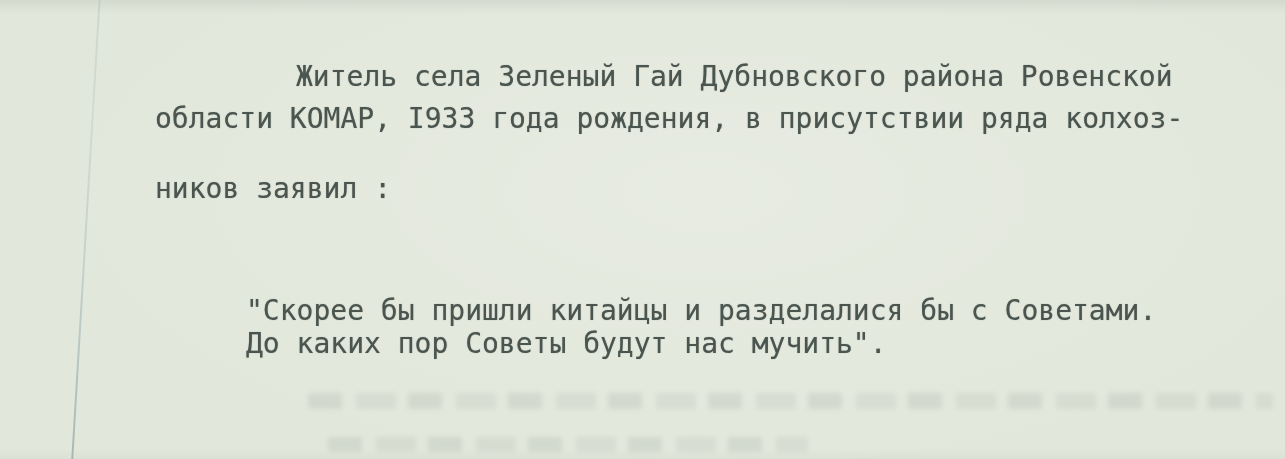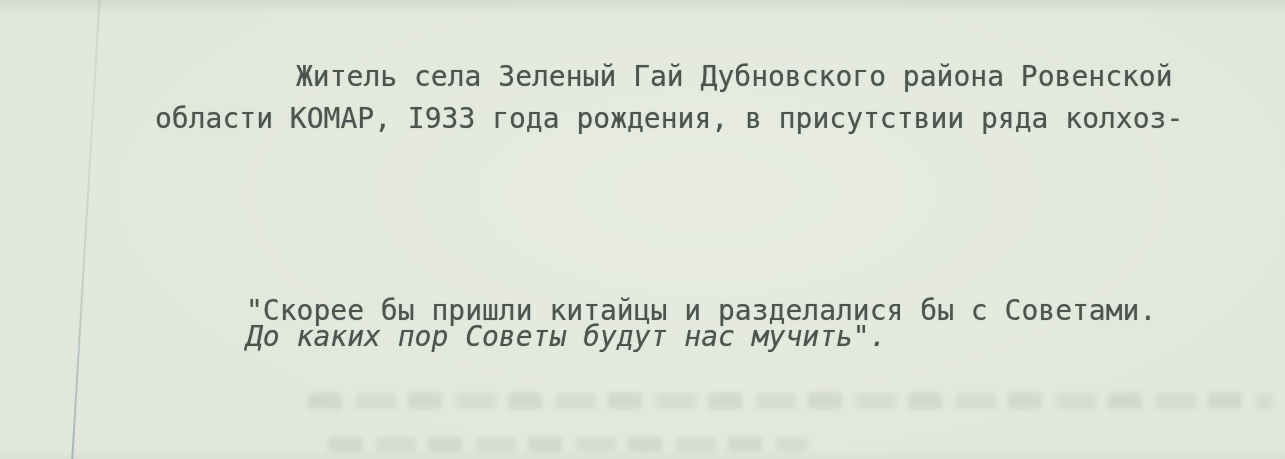--- a/index.html
+++ b/index.html
@@ -26,21 +26,21 @@
     letter-spacing: 0px;
     white-space: pre;
     color: var(--ink, #4b554f);
     text-shadow: 0 0 1px rgba(75,85,79,0.55);
     filter: blur(0.25px);
   }
   .para-l1 { left: 264px; top: 62px; margin-left: 32px; }
   .para-l2 { left: 155px; top: 104px; }
   .para-l3 { left: 155px; top: 174px; }
   .quote-l1 { left: 246px; top: 296px; }
-  .quote-l2 { left: 246px; top: 322px; font-style: italic; }
+  .quote-l2 { left: 246px; top: 329px; }
 
   .crease {
     position: absolute;
     top: -8px;
     left: 99px;
     width: 2px;
     height: 480px;
     transform: rotate(3.4deg);
     transform-origin: top center;
     background: linear-gradient(180deg,
@@ -69,20 +69,21 @@
 <body>
 
 <div class="page">
 
   <div class="crease"></div>
 
   <div class="tw-line para-l1">Житель села Зеленый Гай Дубновского района Ровенской</div>
 
   <div class="tw-line para-l2">области КОМАР, I933 года рождения, в присутствии ряда колхоз-</div>
 
+  <div class="tw-line para-l3">ников заявил :</div>
 
   <div class="tw-line quote-l1">"Скорее бы пришли китайцы и разделалися бы с Советами.</div>
 
   <div class="tw-line quote-l2">До каких пор Советы будут нас мучить".</div>
 
   <div class="bleed bleed-1"></div>
   <div class="bleed bleed-2"></div>
 
 </div>
 

